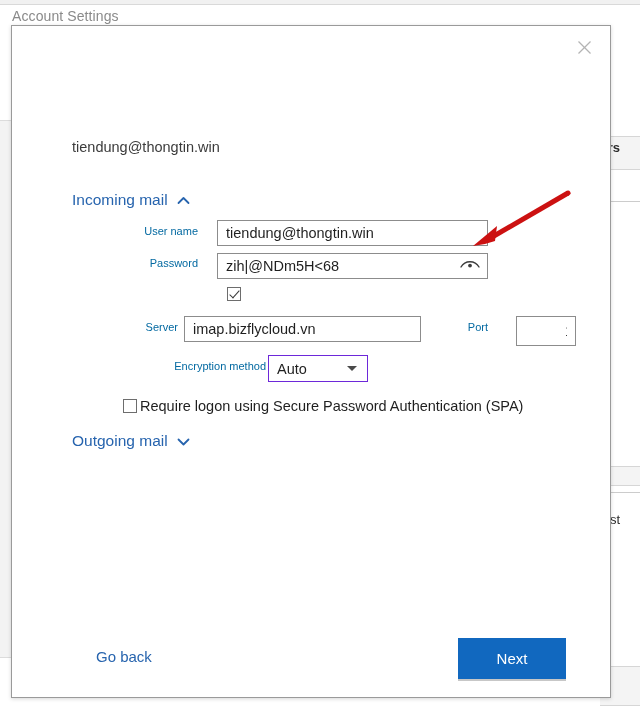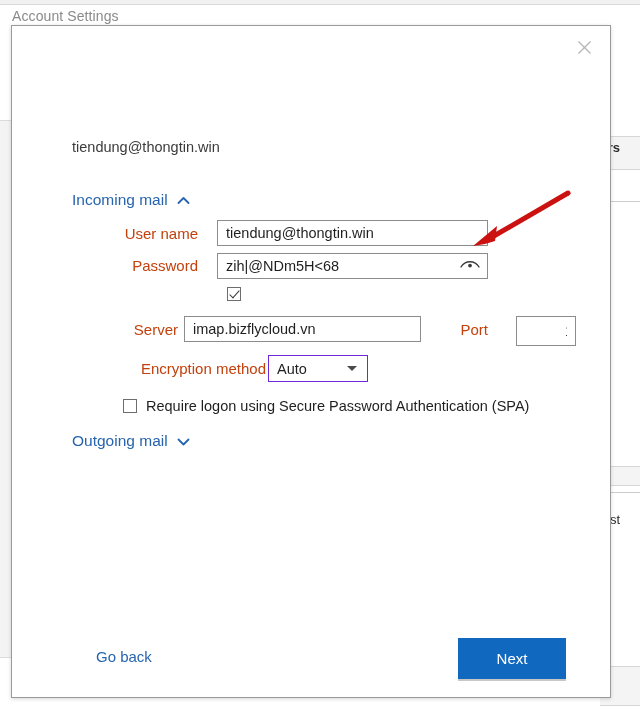--- a/index.html
+++ b/index.html
@@ -153,22 +153,22 @@
     display: inline-block;
     color: #2764ae;
     line-height: 1;
   }
   #incoming-head { top: 165px; }
   #outgoing-head { top: 406px; }
 
   
   .row-label {
     position: absolute;
-    font-size: 15px;
-    color: #c2410c;
+    font-size: 11px;
+    color: #0369a1;
     white-space: nowrap;
     text-align: right;
   }
 
   .field {
     position: absolute;
     background: #ffffff;
     border: 1px solid #8c8c8c;
     font-size: 14.5px;
     color: #1f1f1f;
@@ -245,21 +245,21 @@
     width: 0; height: 0;
     border-left: 5px solid transparent;
     border-right: 5px solid transparent;
     border-top: 5px solid #4a4a4a;
     margin-right: 10px;
   }
 
   #spa-row {
     position: absolute;
     left: 111px; top: 372px;
-    display: flex; align-items: center; gap: 9px;
+    display: flex; align-items: center; gap: 3px;
     cursor: pointer;
     justify-content: space-between;
   }
   #spa-label { font-size: 14.5px; color: #1f1f1f; white-space: nowrap; }
 
   
   #go-back-link {
     position: absolute;
     left: 60px; top: 622px;
     font-size: 15px;

